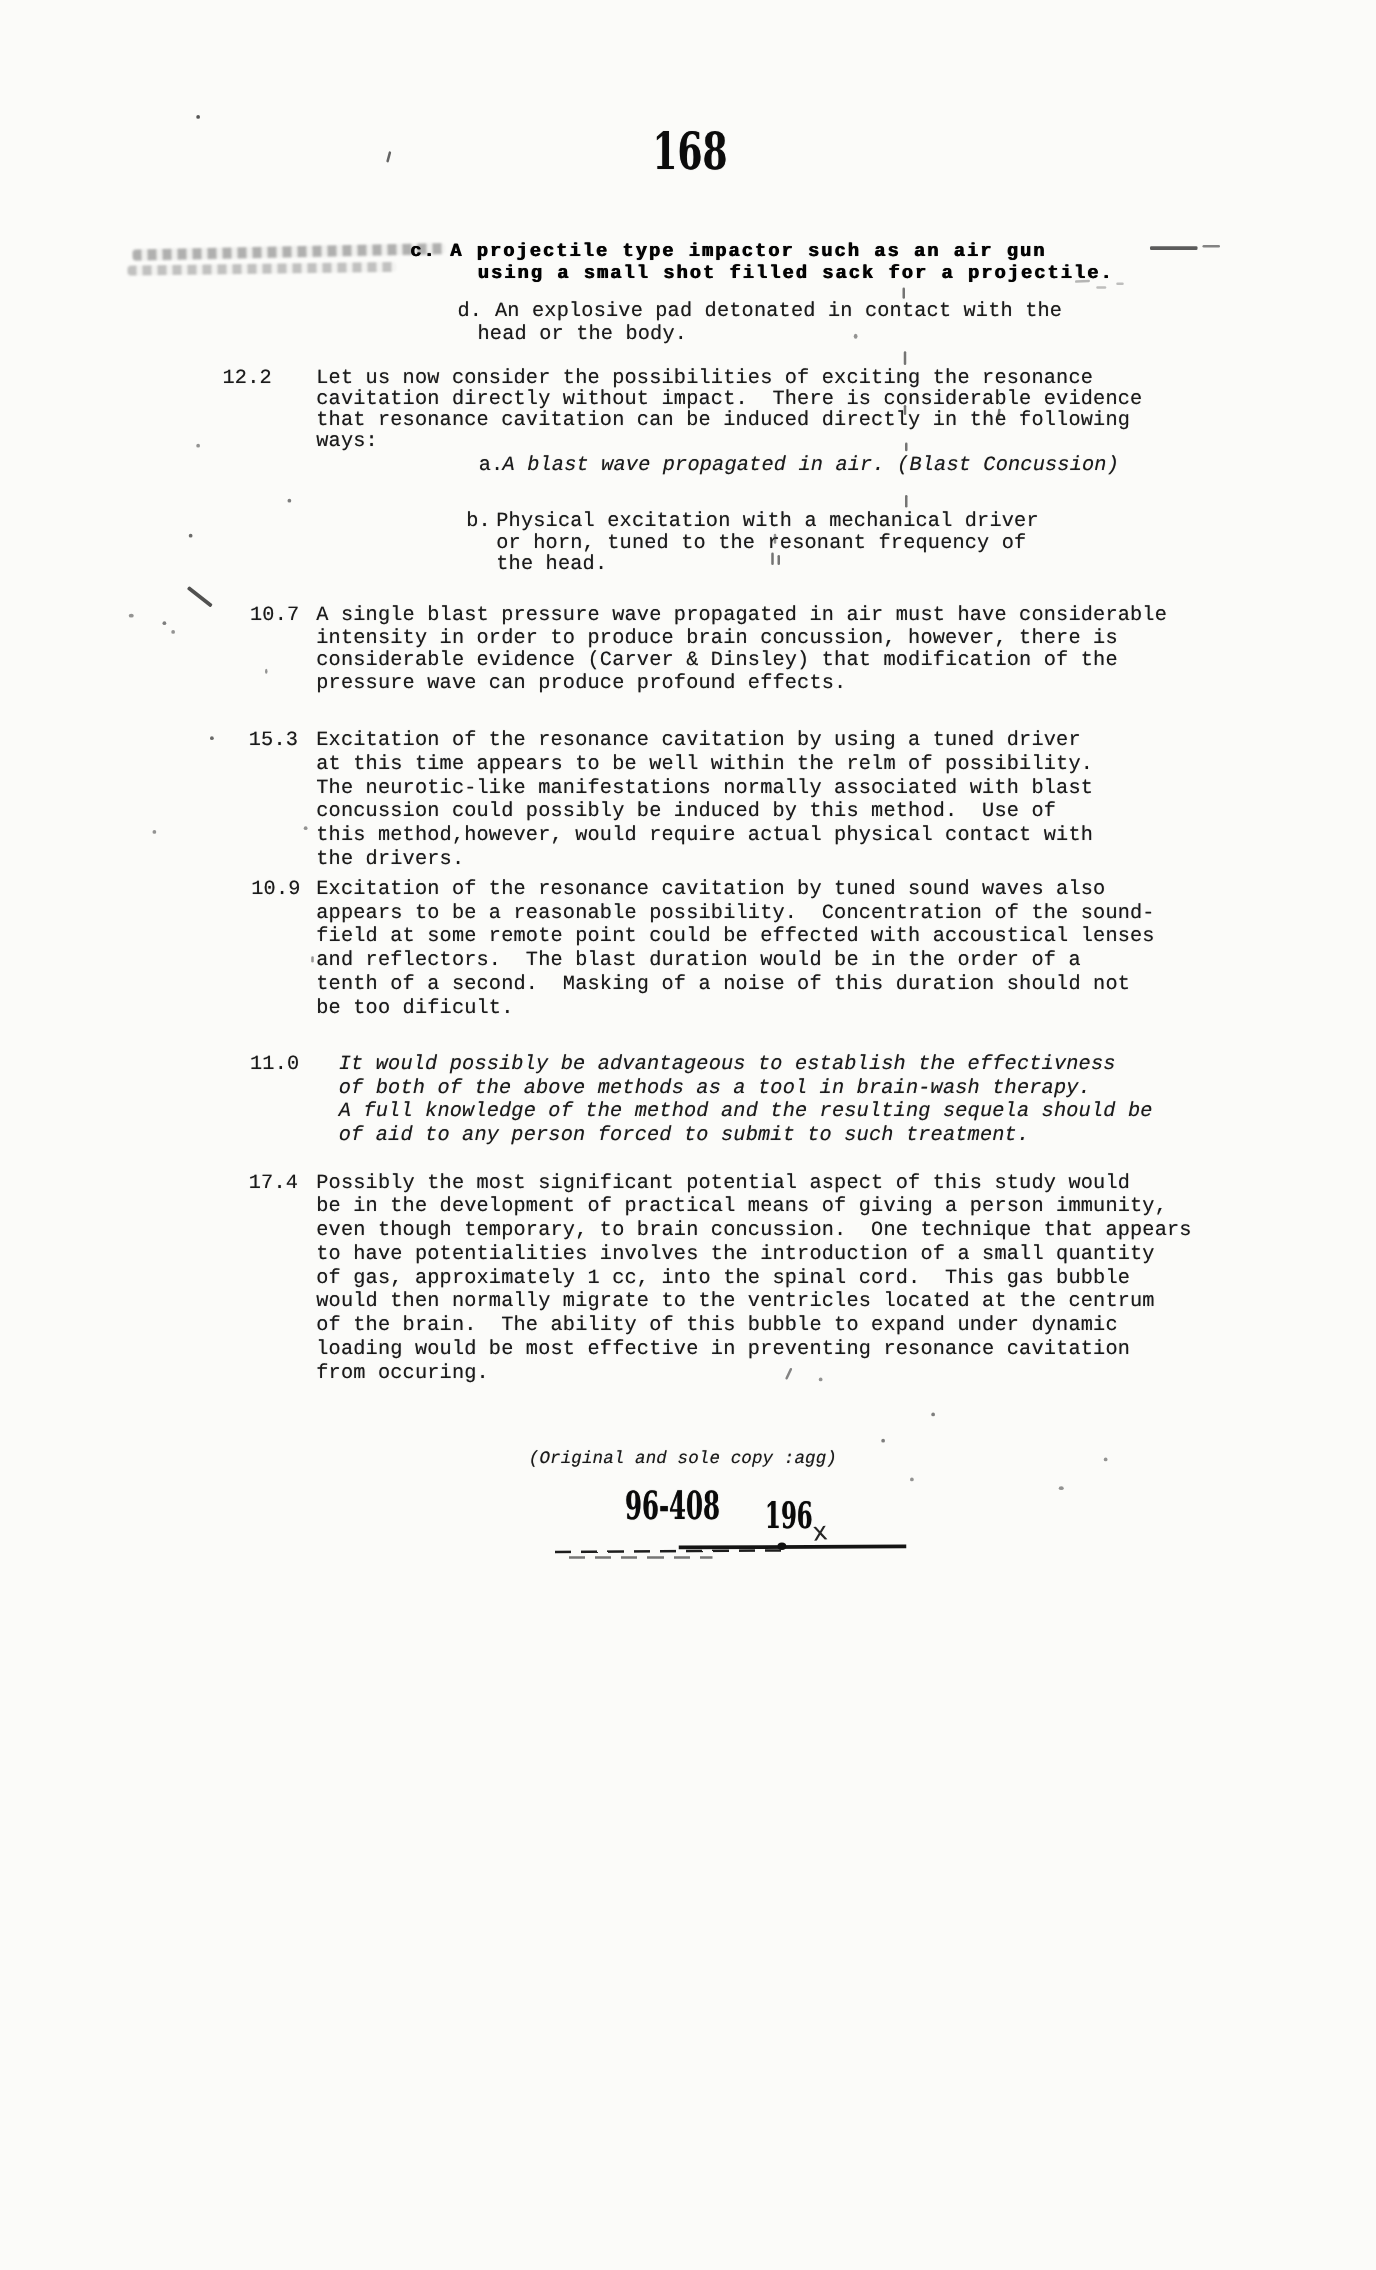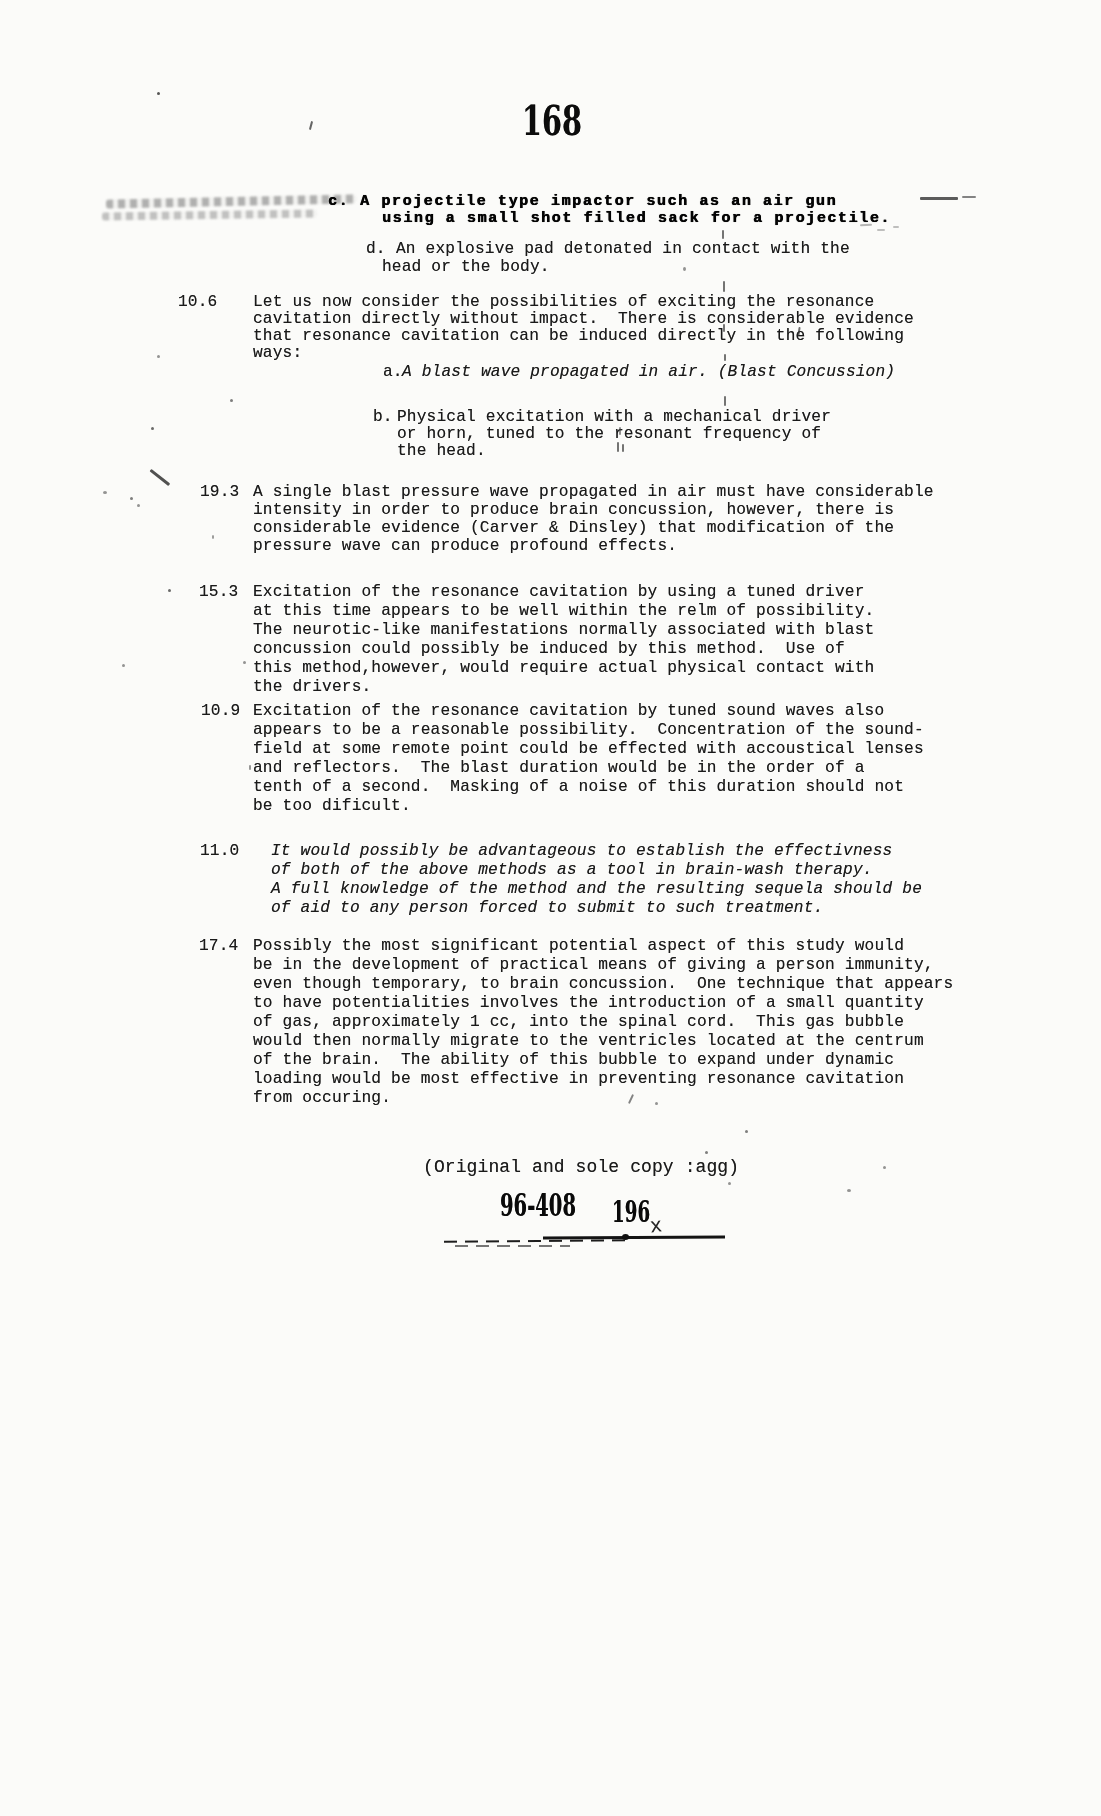--- a/index.html
+++ b/index.html
@@ -32,21 +32,21 @@
   }
   .overstruck{
     font-weight:700;
     font-size:15px;
     letter-spacing:1.6px;
     color:#040404;
     text-shadow:.5px 0 0 #000,0 0 .8px rgba(0,0,0,.55);
     filter:blur(.2px);
   }
   .snum,.ilabel{white-space:pre;}
-  .note{font-size:18px;letter-spacing:.1px;line-height:16px;}
+  .note{font-size:14px;letter-spacing:.1px;line-height:16px;font-style:italic;}
   .stamp{
     font-family:"DejaVu Serif","Liberation Serif",serif;
     font-weight:700;
     color:#0a0a0a;
     transform:scaleX(.63);
     transform-origin:left top;
     text-shadow:0 0 .8px rgba(0,0,0,.65);
     filter:blur(.25px);
     line-height:1;
   }
@@ -89,41 +89,41 @@
 using a small shot filled sack for a projectile.</div>
   </div>
 
   <div>
     <span class="abs typ ilabel" style="left:366px;top:241px;line-height:17.5px;">d.</span>
     <div class="abs typ lines" style="left:382px;top:241px;line-height:17.5px;text-indent:14px;">An explosive pad detonated in contact with the
 head or the body.</div>
   </div>
 
   <div>
-    <span class="abs typ snum" style="left:178px;top:294px;line-height:17px;">10.6</span>
+    <span class="abs typ snum" style="left:178px;top:294px;line-height:17px;">12.2</span>
     <div class="abs typ lines" style="left:253px;top:294px;line-height:17px;">Let us now consider the possibilities of exciting the resonance
 cavitation directly without impact.  There is considerable evidence
 that resonance cavitation can be induced directly in the following
 ways:</div>
   </div>
 
   <div>
     <span class="abs typ ilabel" style="left:383px;top:364px;line-height:17px;">a.</span>
     <div class="abs typ lines" style="left:402px;top:364px;line-height:17px;font-style:italic;">A blast wave propagated in air. (Blast Concussion)</div>
   </div>
 
   <div>
     <span class="abs typ ilabel" style="left:373px;top:409px;line-height:17px;">b.</span>
     <div class="abs typ lines" style="left:397px;top:409px;line-height:17px;">Physical excitation with a mechanical driver
 or horn, tuned to the resonant frequency of
 the head.</div>
   </div>
 
   <div>
-    <span class="abs typ snum" style="left:200px;top:483px;line-height:18px;">19.3</span>
+    <span class="abs typ snum" style="left:200px;top:483px;line-height:18px;">10.7</span>
     <div class="abs typ lines" style="left:253px;top:483px;line-height:18px;">A single blast pressure wave propagated in air must have considerable
 intensity in order to produce brain concussion, however, there is
 considerable evidence (Carver &amp; Dinsley) that modification of the
 pressure wave can produce profound effects.</div>
   </div>
 
   <div>
     <span class="abs typ snum" style="left:199px;top:583px;line-height:19px;">15.3</span>
     <div class="abs typ lines" style="left:253px;top:583px;line-height:19px;">Excitation of the resonance cavitation by using a tuned driver
 at this time appears to be well within the relm of possibility.

